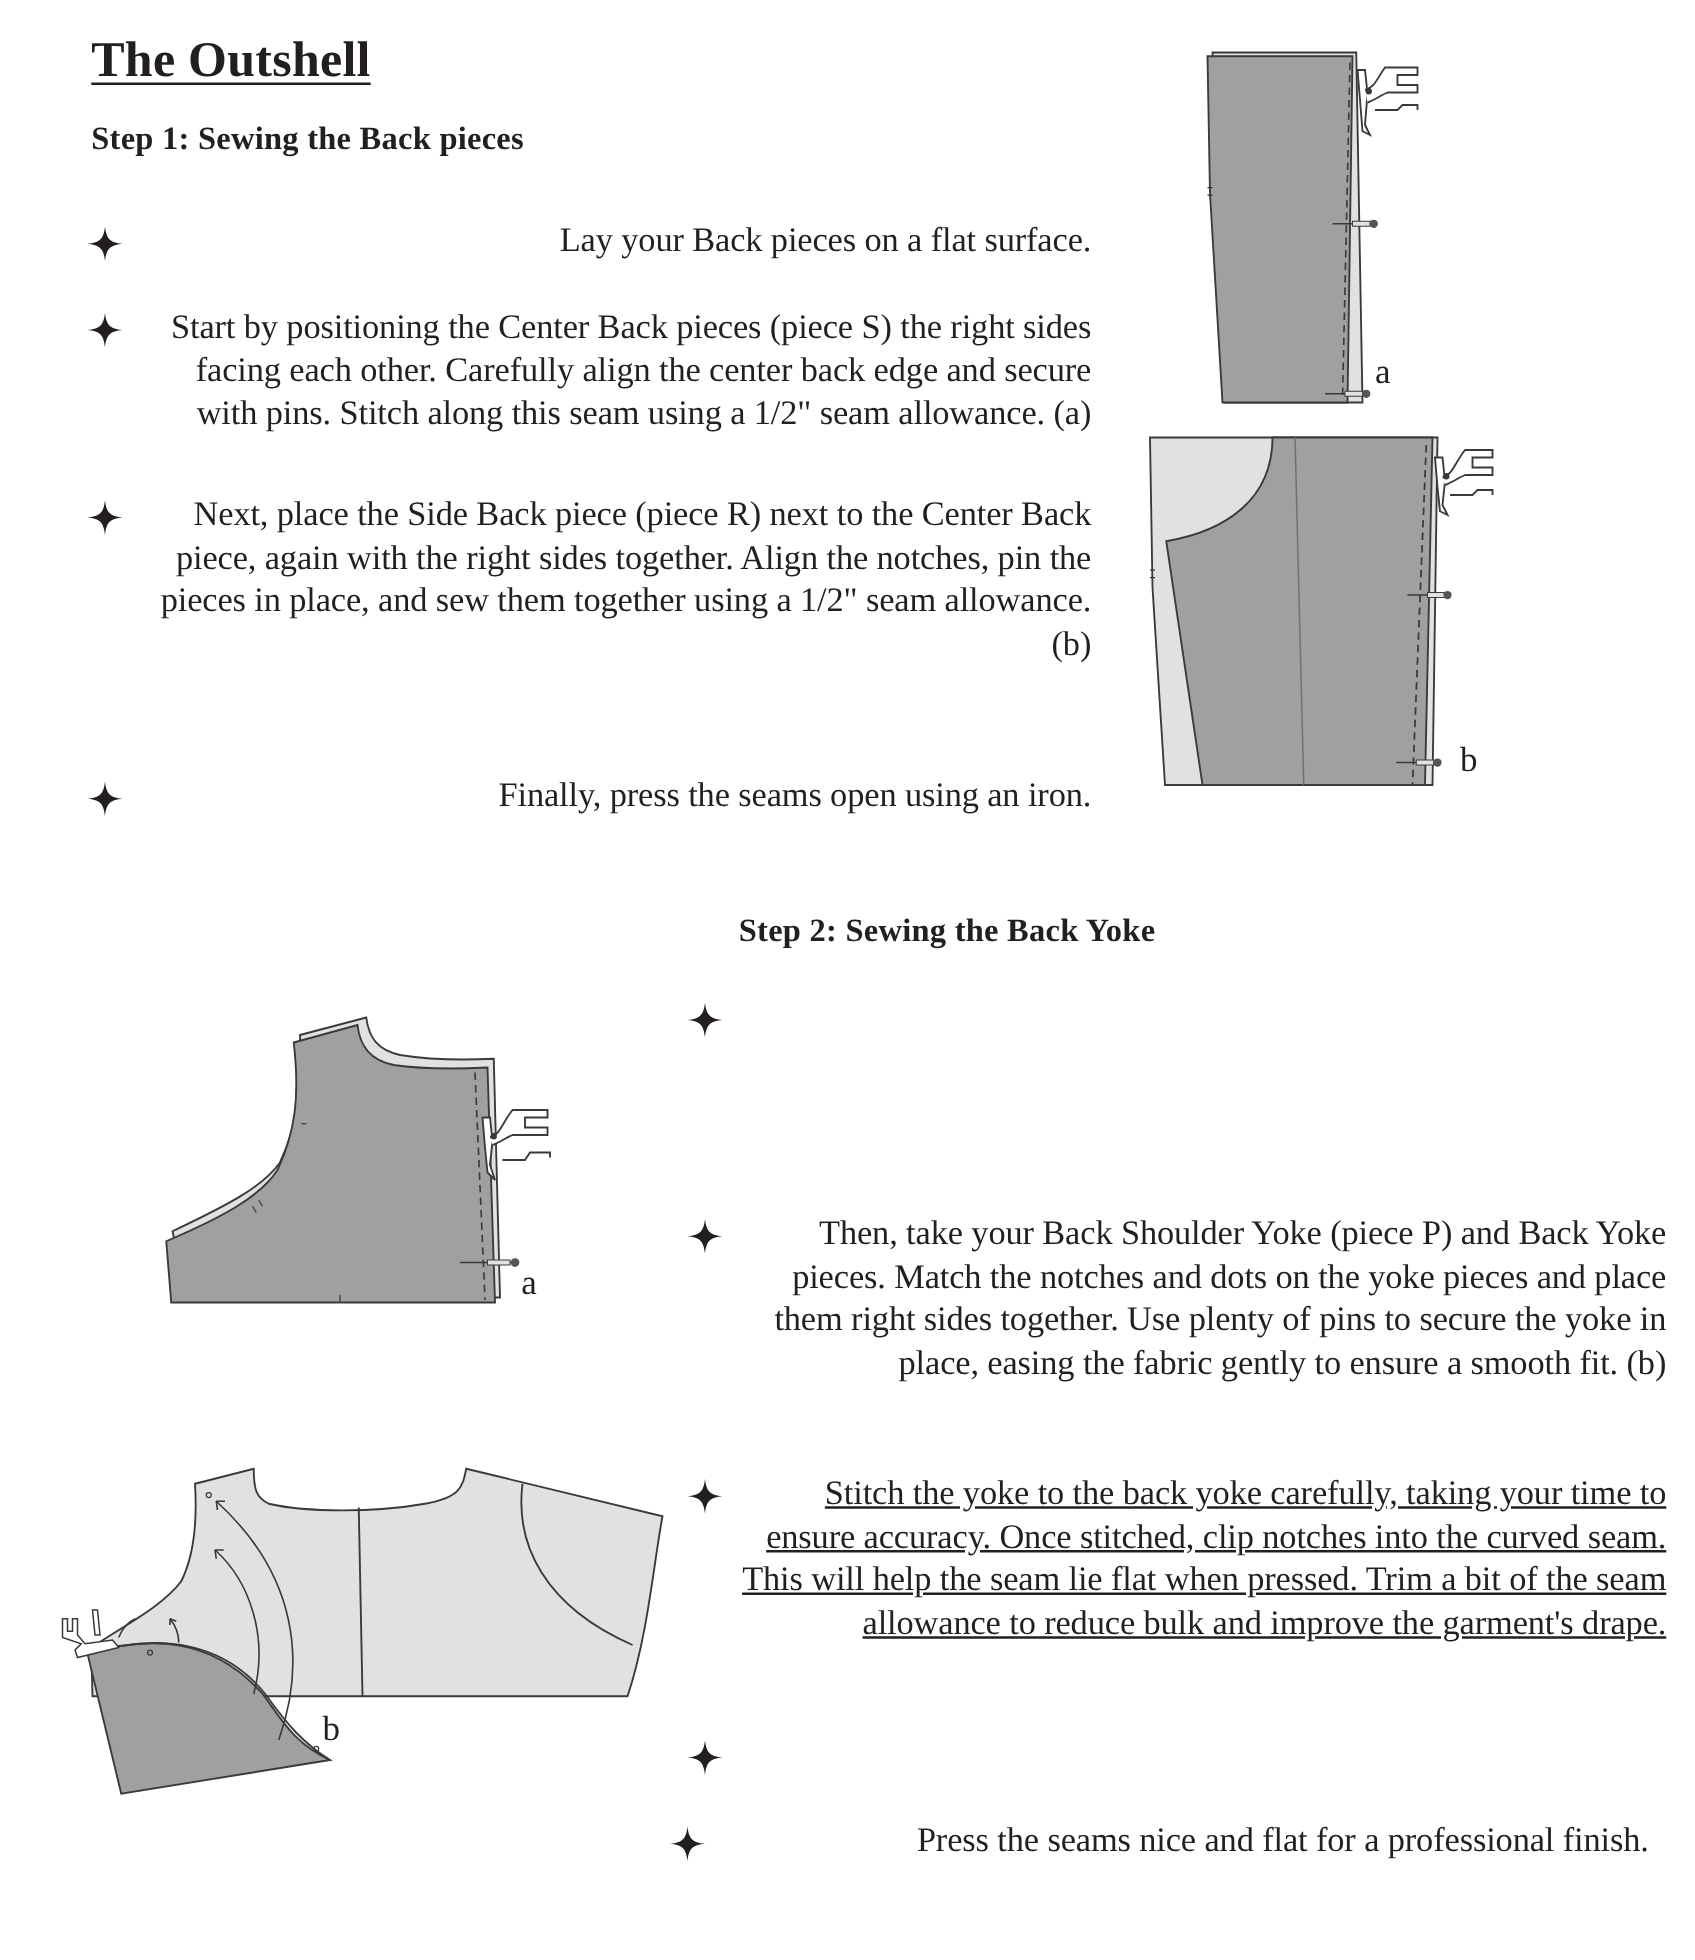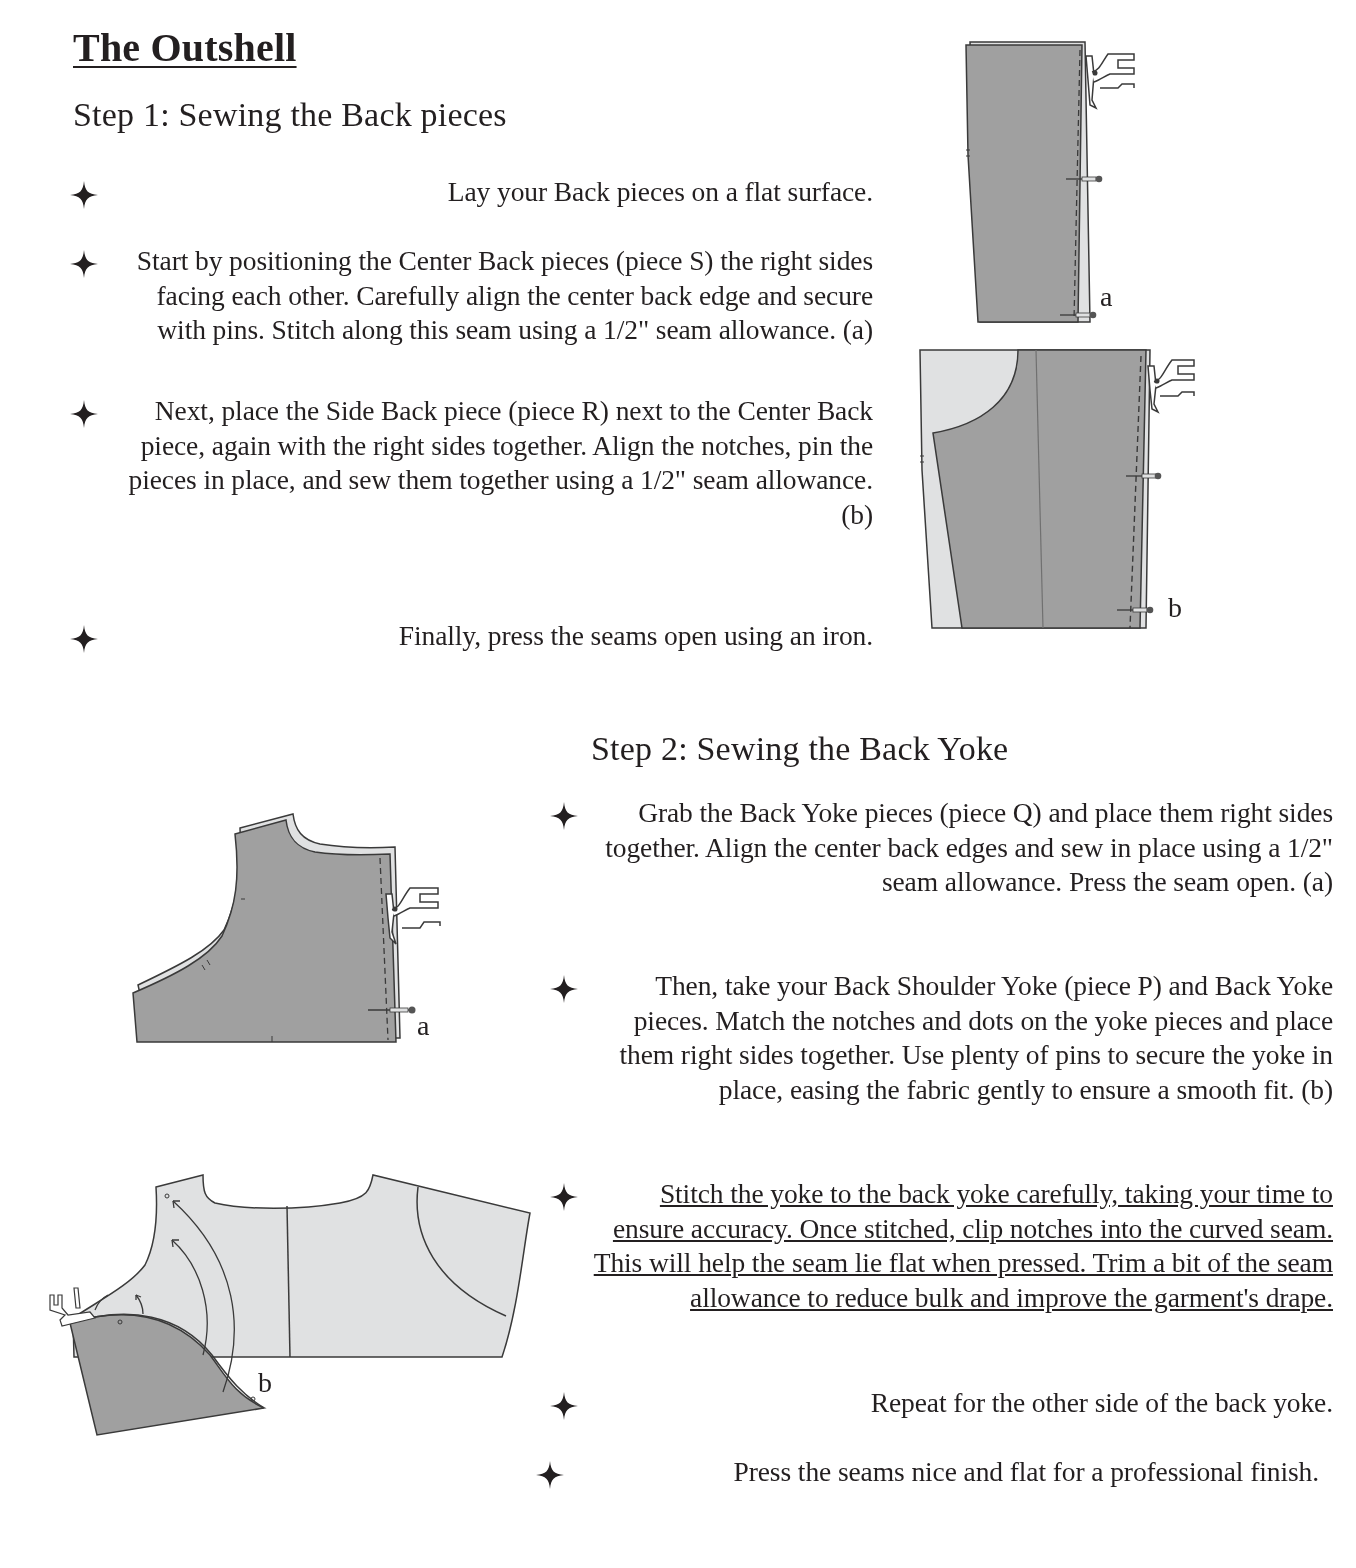--- a/index.html
+++ b/index.html
@@ -7,21 +7,21 @@
     width: 1356px; height: 1568px; position: relative; overflow: hidden;
     font-family: "Liberation Serif", "DejaVu Serif", serif;
     color: #231f20;
   }
   .abs { position: absolute; }
   .doc-title {
     left: 73px; top: 24px; font-size: 40px; font-weight: bold;
     text-decoration: underline; text-underline-offset: 5px; text-decoration-thickness: 2px;
     letter-spacing: 0.2px;
   }
-  .step-heading { font-size: 34px; font-weight: normal; letter-spacing: 0.2px; }
+  .step-heading { font-size: 26px; font-weight: bold; letter-spacing: 0.2px; }
   .bullet-list { list-style: none; margin: 0; padding: 0; }
   .bullet {
     position: absolute; font-size: 27.5px; line-height: 34.7px;
     padding-left: 43px; letter-spacing: -0.1px; text-align: right;
   }
   .bullet .star {
     position: absolute; left: 0; top: 6px; width: 28px; height: 28px;
   }
   .illus { position: absolute; }
   .fig-label { font-size: 28px; }
@@ -116,39 +116,37 @@
 </section>
 
 <section>
   <h2 class="abs step-heading" style="left:578px; top:717px; margin:13px;">Step 2: Sewing the Back Yoke</h2>
 
   <ul class="bullet-list">
     <li class="bullet" style="left:550px; top:796px; width:740px;">
       <svg class="star" viewBox="0 0 28 28">
           <path d="M14 0 C15 10 18 13 28 14 C18 15 15 18 14 28 C13 18 10 15 0 14 C10 13 13 10 14 0 Z" fill="#231f20"></path>
         </svg>
-      <span>Grab the Back Yoke pieces (piece Q) and place them right sides together. Align the center back edges and sew in place using a 1/2" seam allowance. Press the seam open. (a)</span>
     </li>
     <li class="bullet" style="left:550px; top:969px; width:740px;">
       <svg class="star" viewBox="0 0 28 28">
           <path d="M14 0 C15 10 18 13 28 14 C18 15 15 18 14 28 C13 18 10 15 0 14 C10 13 13 10 14 0 Z" fill="#231f20"></path>
         </svg>
       <span>Then, take your Back Shoulder Yoke (piece P) and Back Yoke pieces. Match the notches and dots on the yoke pieces and place them right sides together. Use plenty of pins to secure the yoke in place, easing the fabric gently to ensure a smooth fit. (b)</span>
     </li>
     <li class="bullet" style="left:550px; top:1177px; width:740px;text-decoration:underline;">
       <svg class="star" viewBox="0 0 28 28">
           <path d="M14 0 C15 10 18 13 28 14 C18 15 15 18 14 28 C13 18 10 15 0 14 C10 13 13 10 14 0 Z" fill="#231f20"></path>
         </svg>
       <span>Stitch the yoke to the back yoke carefully, taking your time to ensure accuracy. Once stitched, clip notches into the curved seam. This will help the seam lie flat when pressed. Trim a bit of the seam allowance to reduce bulk and improve the garment's drape.</span>
     </li>
     <li class="bullet" style="left:550px; top:1386px; width:740px;">
       <svg class="star" viewBox="0 0 28 28">
           <path d="M14 0 C15 10 18 13 28 14 C18 15 15 18 14 28 C13 18 10 15 0 14 C10 13 13 10 14 0 Z" fill="#231f20"></path>
         </svg>
-      <span>Repeat for the other side of the back yoke.</span>
     </li>
     <li class="bullet" style="left:536px; top:1455px; width:740px;">
       <svg class="star" viewBox="0 0 28 28">
           <path d="M14 0 C15 10 18 13 28 14 C18 15 15 18 14 28 C13 18 10 15 0 14 C10 13 13 10 14 0 Z" fill="#231f20"></path>
         </svg>
       <span>Press the seams nice and flat for a professional finish.</span>
     </li>
   </ul>
 
   <svg class="illus" style="left:120px; top:810px;" width="340" height="250" viewBox="0 0 340 250">

